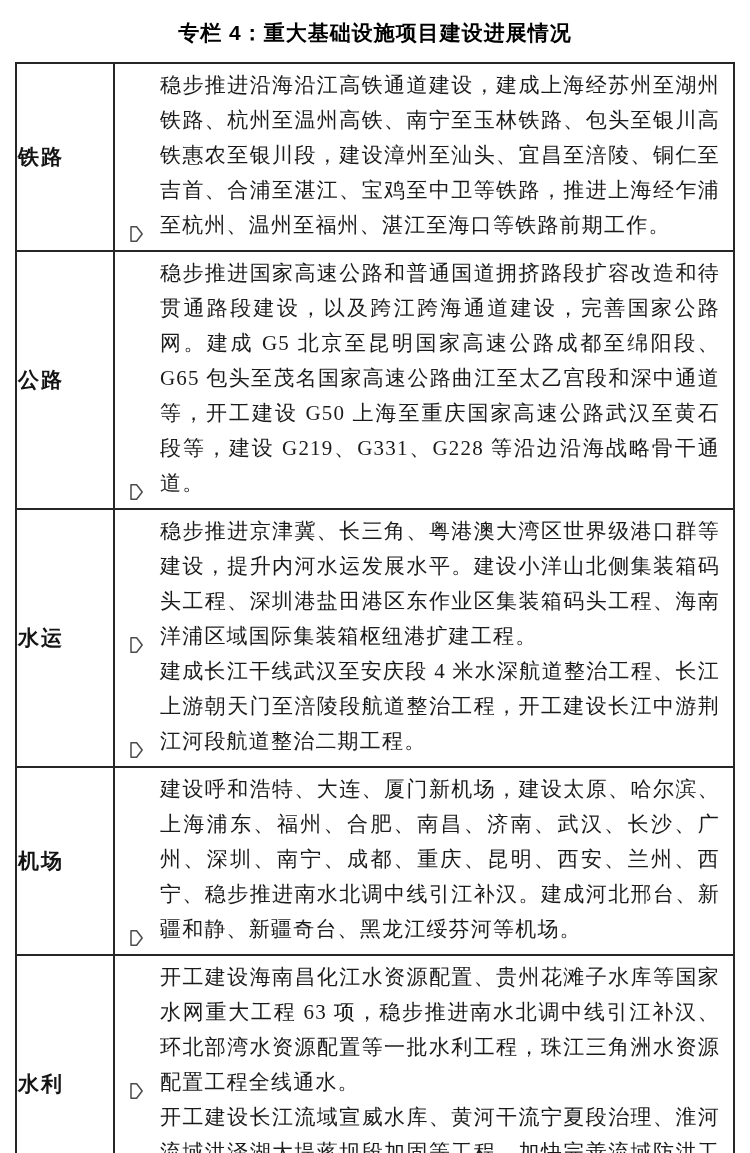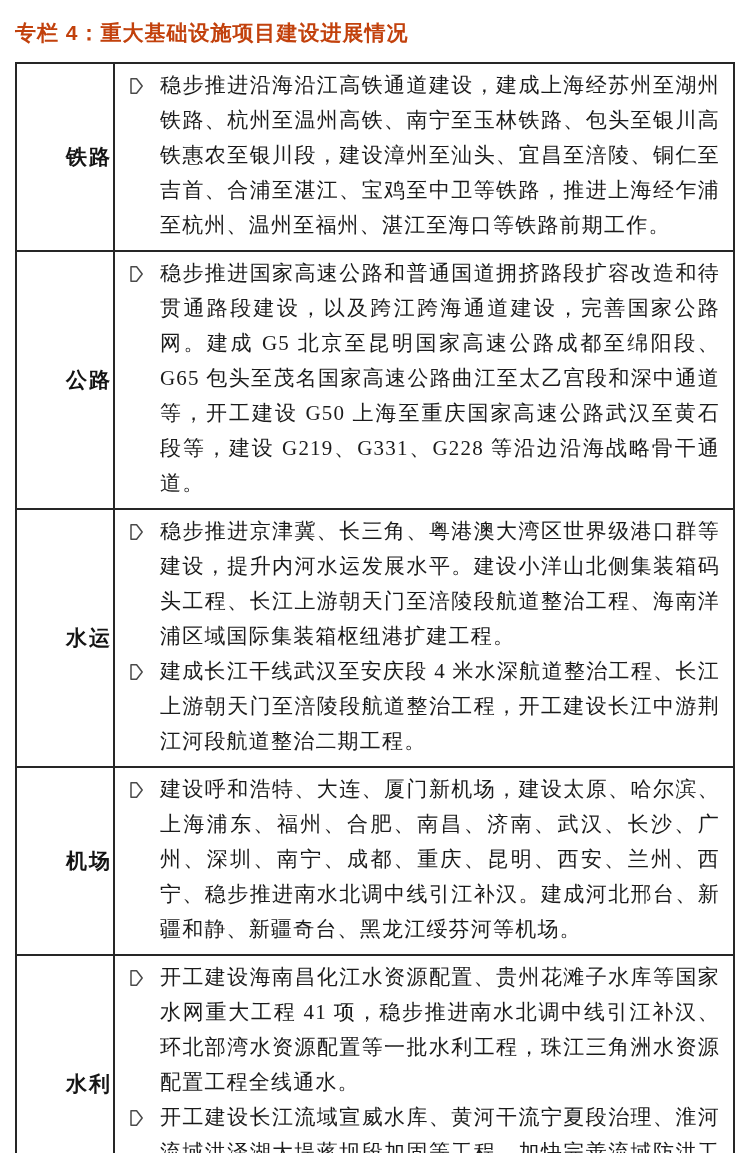--- a/index.html
+++ b/index.html
@@ -13,55 +13,56 @@
     color: #1b1b1b;
     -webkit-font-smoothing: antialiased;
   }
   .page {
     width: 750px;
     min-height: 1153px;
     box-sizing: border-box;
     padding: 0 15px;
   }
   .title {
+    text-align: center;
     font-family: "Liberation Sans", "DejaVu Sans", sans-serif;
     font-weight: bold;
     font-size: 21px;
     letter-spacing: 1px;
-    color: #c2410c;
+    color: #000000;
     padding: 21px 0 17px 0;
     line-height: 24px;
   }
   table.box {
     border-collapse: collapse;
     width: 720px;
     table-layout: fixed;
     border: 2.5px solid #262626;
   }
   td {
     border: 2px solid #262626;
   }
   td.label-cell {
     width: 94px;
-    text-align: right;
+    text-align: left;
     vertical-align: middle;
     font-family: "Liberation Sans", "DejaVu Sans", sans-serif;
     font-weight: bold;
     font-size: 21px;
     letter-spacing: 2px;
     color: #141414;
     margin-top: 26px;
   }
   td.content-cell {
     vertical-align: top;
     padding: 4px 13px 7px 14px;
   }
   .item {
     display: flex;
-    align-items: flex-start;
+    align-items: flex-end;
   }
   .bullet {
     flex: 0 0 31px;
     width: 31px;
     padding-top: 9px;
     box-sizing: border-box;
   }
   .bullet svg { display: block; }
   .item-text {
     flex: 1 1 auto;
@@ -113,21 +114,21 @@
 
     <tr>
       <td class="label-cell">水运</td>
       <td class="content-cell">
         <div class="item">
           <span class="bullet">
             <svg width="15" height="18" viewBox="0 0 15 18">
               <path d="M2 1.8 L7.6 1.8 L13.2 9 L7.6 16.2 L2 16.2 Z" fill="none" stroke="#4a4a4a" stroke-width="1.5" stroke-linejoin="round"></path>
             </svg>
           </span>
-          <span class="item-text">稳步推进京津冀、长三角、粤港澳大湾区世界级港口群等建设，提升内河水运发展水平。建设小洋山北侧集装箱码头工程、长江上游朝天门至涪陵段航道整治工程、海南洋浦区域国际集装箱枢纽港扩建工程。</span>
+          <span class="item-text">稳步推进京津冀、长三角、粤港澳大湾区世界级港口群等建设，提升内河水运发展水平。建设小洋山北侧集装箱码头工程、深圳港盐田港区东作业区集装箱码头工程、海南洋浦区域国际集装箱枢纽港扩建工程。</span>
         </div>
         <div class="item">
           <span class="bullet">
             <svg width="15" height="18" viewBox="0 0 15 18">
               <path d="M2 1.8 L7.6 1.8 L13.2 9 L7.6 16.2 L2 16.2 Z" fill="none" stroke="#4a4a4a" stroke-width="1.5" stroke-linejoin="round"></path>
             </svg>
           </span>
           <span class="item-text">建成长江干线武汉至安庆段 4 米水深航道整治工程、长江上游朝天门至涪陵段航道整治工程，开工建设长江中游荆江河段航道整治二期工程。</span>
         </div>
       </td>
@@ -149,21 +150,21 @@
 
     <tr>
       <td class="label-cell">水利</td>
       <td class="content-cell">
         <div class="item">
           <span class="bullet">
             <svg width="15" height="18" viewBox="0 0 15 18">
               <path d="M2 1.8 L7.6 1.8 L13.2 9 L7.6 16.2 L2 16.2 Z" fill="none" stroke="#4a4a4a" stroke-width="1.5" stroke-linejoin="round"></path>
             </svg>
           </span>
-          <span class="item-text">开工建设海南昌化江水资源配置、贵州花滩子水库等国家水网重大工程 41 项，稳步推进南水北调中线引江补汉、环北部湾水资源配置等一批水利工程，珠江三角洲水资源配置工程全线通水。</span>
+          <span class="item-text">开工建设海南昌化江水资源配置、贵州花滩子水库等国家水网重大工程 63 项，稳步推进南水北调中线引江补汉、环北部湾水资源配置等一批水利工程，珠江三角洲水资源配置工程全线通水。</span>
         </div>
         <div class="item">
           <span class="bullet">
             <svg width="15" height="18" viewBox="0 0 15 18">
               <path d="M2 1.8 L7.6 1.8 L13.2 9 L7.6 16.2 L2 16.2 Z" fill="none" stroke="#4a4a4a" stroke-width="1.5" stroke-linejoin="round"></path>
             </svg>
           </span>
           <span class="item-text">开工建设长江流域宣威水库、黄河干流宁夏段治理、淮河流域洪泽湖大堤蒋坝段加固等工程，加快完善流域防洪工程体系。</span>
         </div>
       </td>

